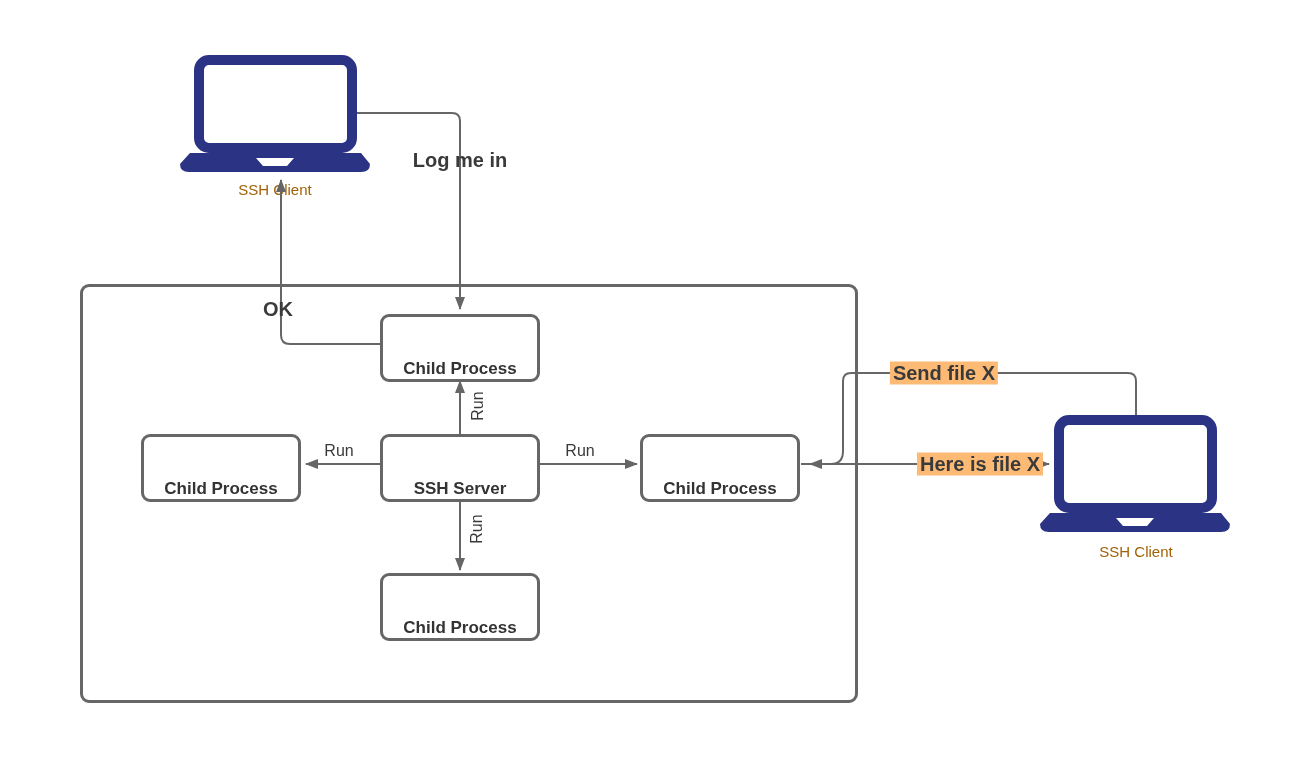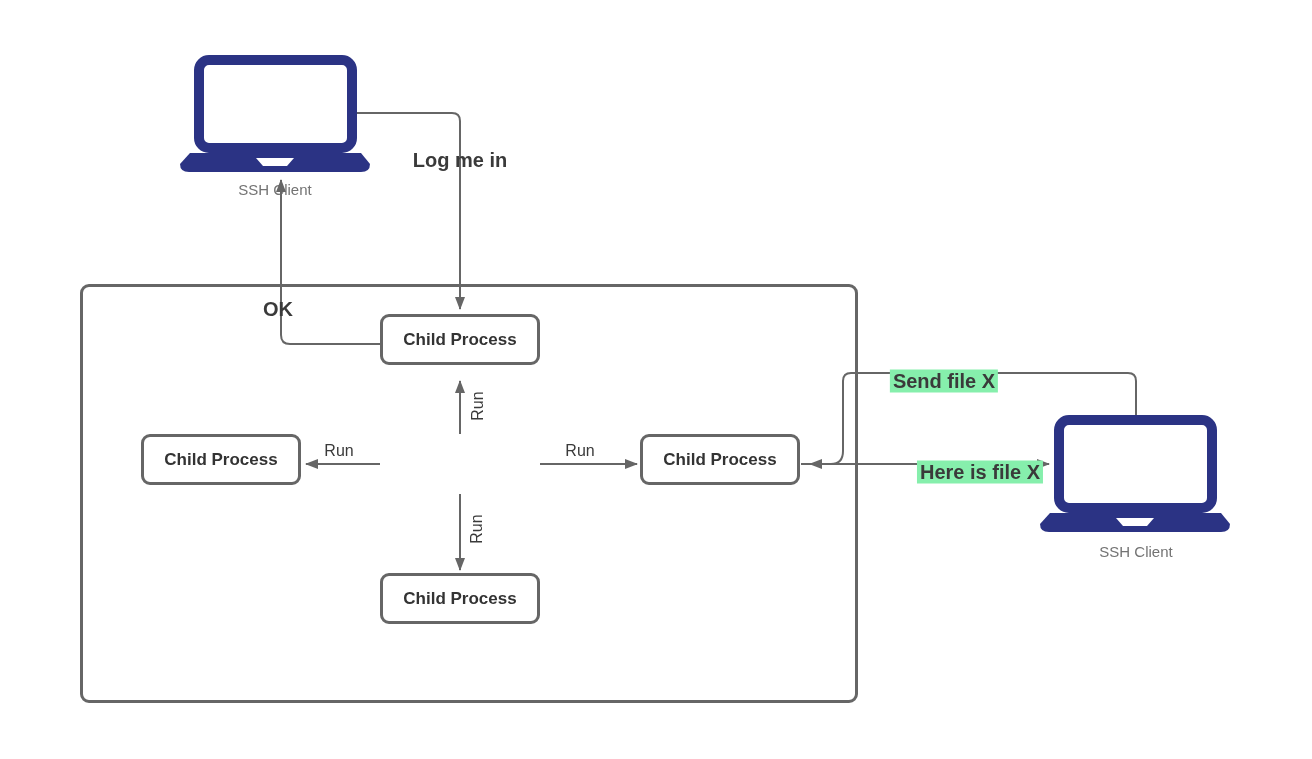--- a/index.html
+++ b/index.html
@@ -7,35 +7,35 @@
     position:relative;width:1312px;height:759px;background:#ffffff;
     font-family:"Liberation Sans", sans-serif;overflow:hidden;
   }
   .wire-svg{position:absolute;left:0;top:0;z-index:2;}
   .container-box{
     position:absolute;left:80px;top:284px;width:778px;height:419px;
     border:3px solid #666666;border-radius:9px;box-sizing:border-box;
     background:transparent;z-index:1;
   }
   .node{
-    position:absolute;width:160px;height:51px;box-sizing:border-box;
+    position:absolute;width:160px;height:68px;box-sizing:border-box;
     border:3px solid #666666;border-radius:9px;background:#ffffff;
-    display:flex;align-items:center;justify-content:center;
+    display:flex;align-items:flex-end;justify-content:center;
     font-size:17px;font-weight:bold;color:#333333;z-index:3;
   }
   .elabel{
     position:absolute;transform:translate(-50%,-50%);white-space:nowrap;
     font-size:20px;font-weight:bold;color:#3a3a3a;z-index:4;
   }
-  .elabel.bg{background:#86efac;padding:0 3px;margin-top:8px;}
+  .elabel.bg{background:#fdba74;padding:0 3px;}
   .elabel.run{font-size:16px;font-weight:normal;}
   .elabel.vert{transform:translate(-50%,-50%) rotate(-90deg);}
   .nlabel{
     position:absolute;transform:translate(-50%,-50%);white-space:nowrap;
-    font-size:15px;font-weight:normal;color:#737373;z-index:1;
+    font-size:15px;font-weight:normal;color:#a16207;z-index:1;
   }
 </style>
 </head>
 <body>
 
 <div class="canvas">
 
   <div class="container-box"></div>
 
   <svg class="wire-svg" width="1312" height="759" viewBox="0 0 1312 759">
@@ -62,20 +62,23 @@
     <use href="#laptop" transform="translate(180,55)"></use>
     <use href="#laptop" transform="translate(1040,415)"></use>
   </svg>
 
   <div class="node" style="left:380px;top:314px;">
     <span>Child Process</span>
   </div>
   <div class="node" style="left:141px;top:434px;">
     <span>Child Process</span>
   </div>
+  <div class="node" style="left:380px;top:434px;">
+    <span>SSH Server</span>
+  </div>
   <div class="node" style="left:640px;top:434px;">
     <span>Child Process</span>
   </div>
   <div class="node" style="left:380px;top:573px;">
     <span>Child Process</span>
   </div>
 
   <div class="nlabel" style="left:275px;top:189px;">SSH Client</div>
   <div class="nlabel" style="left:1136px;top:551px;">SSH Client</div>
 

